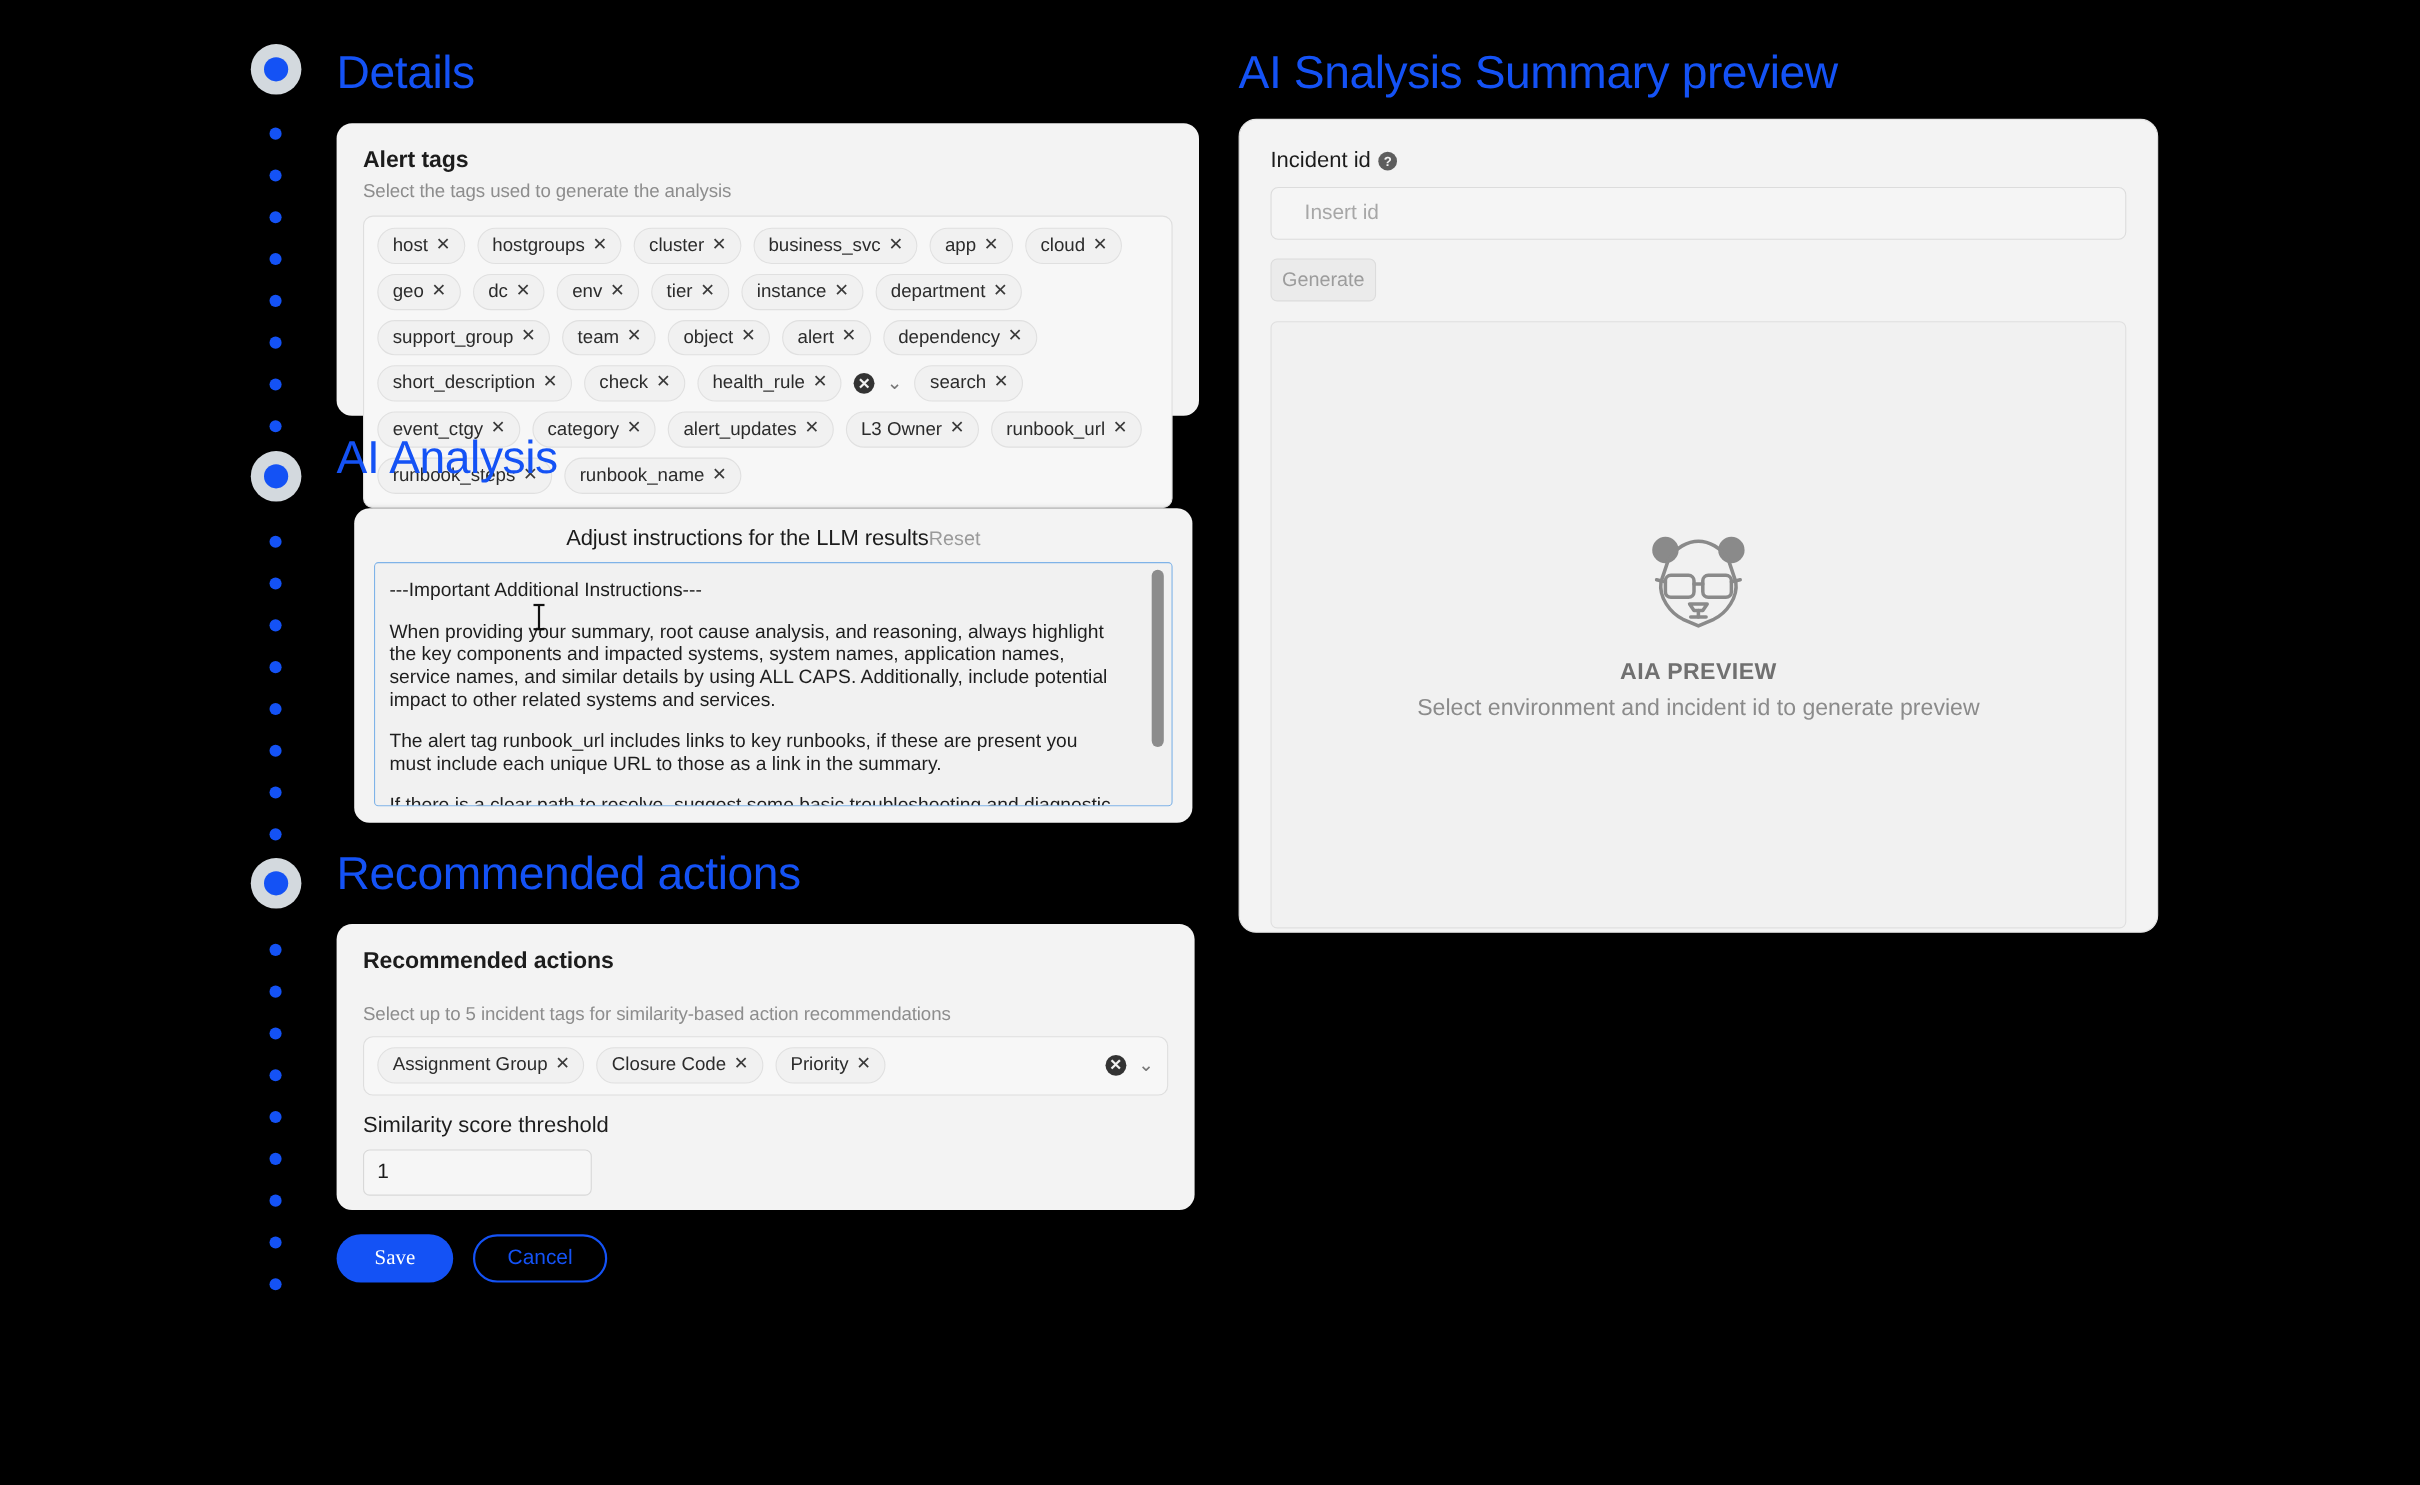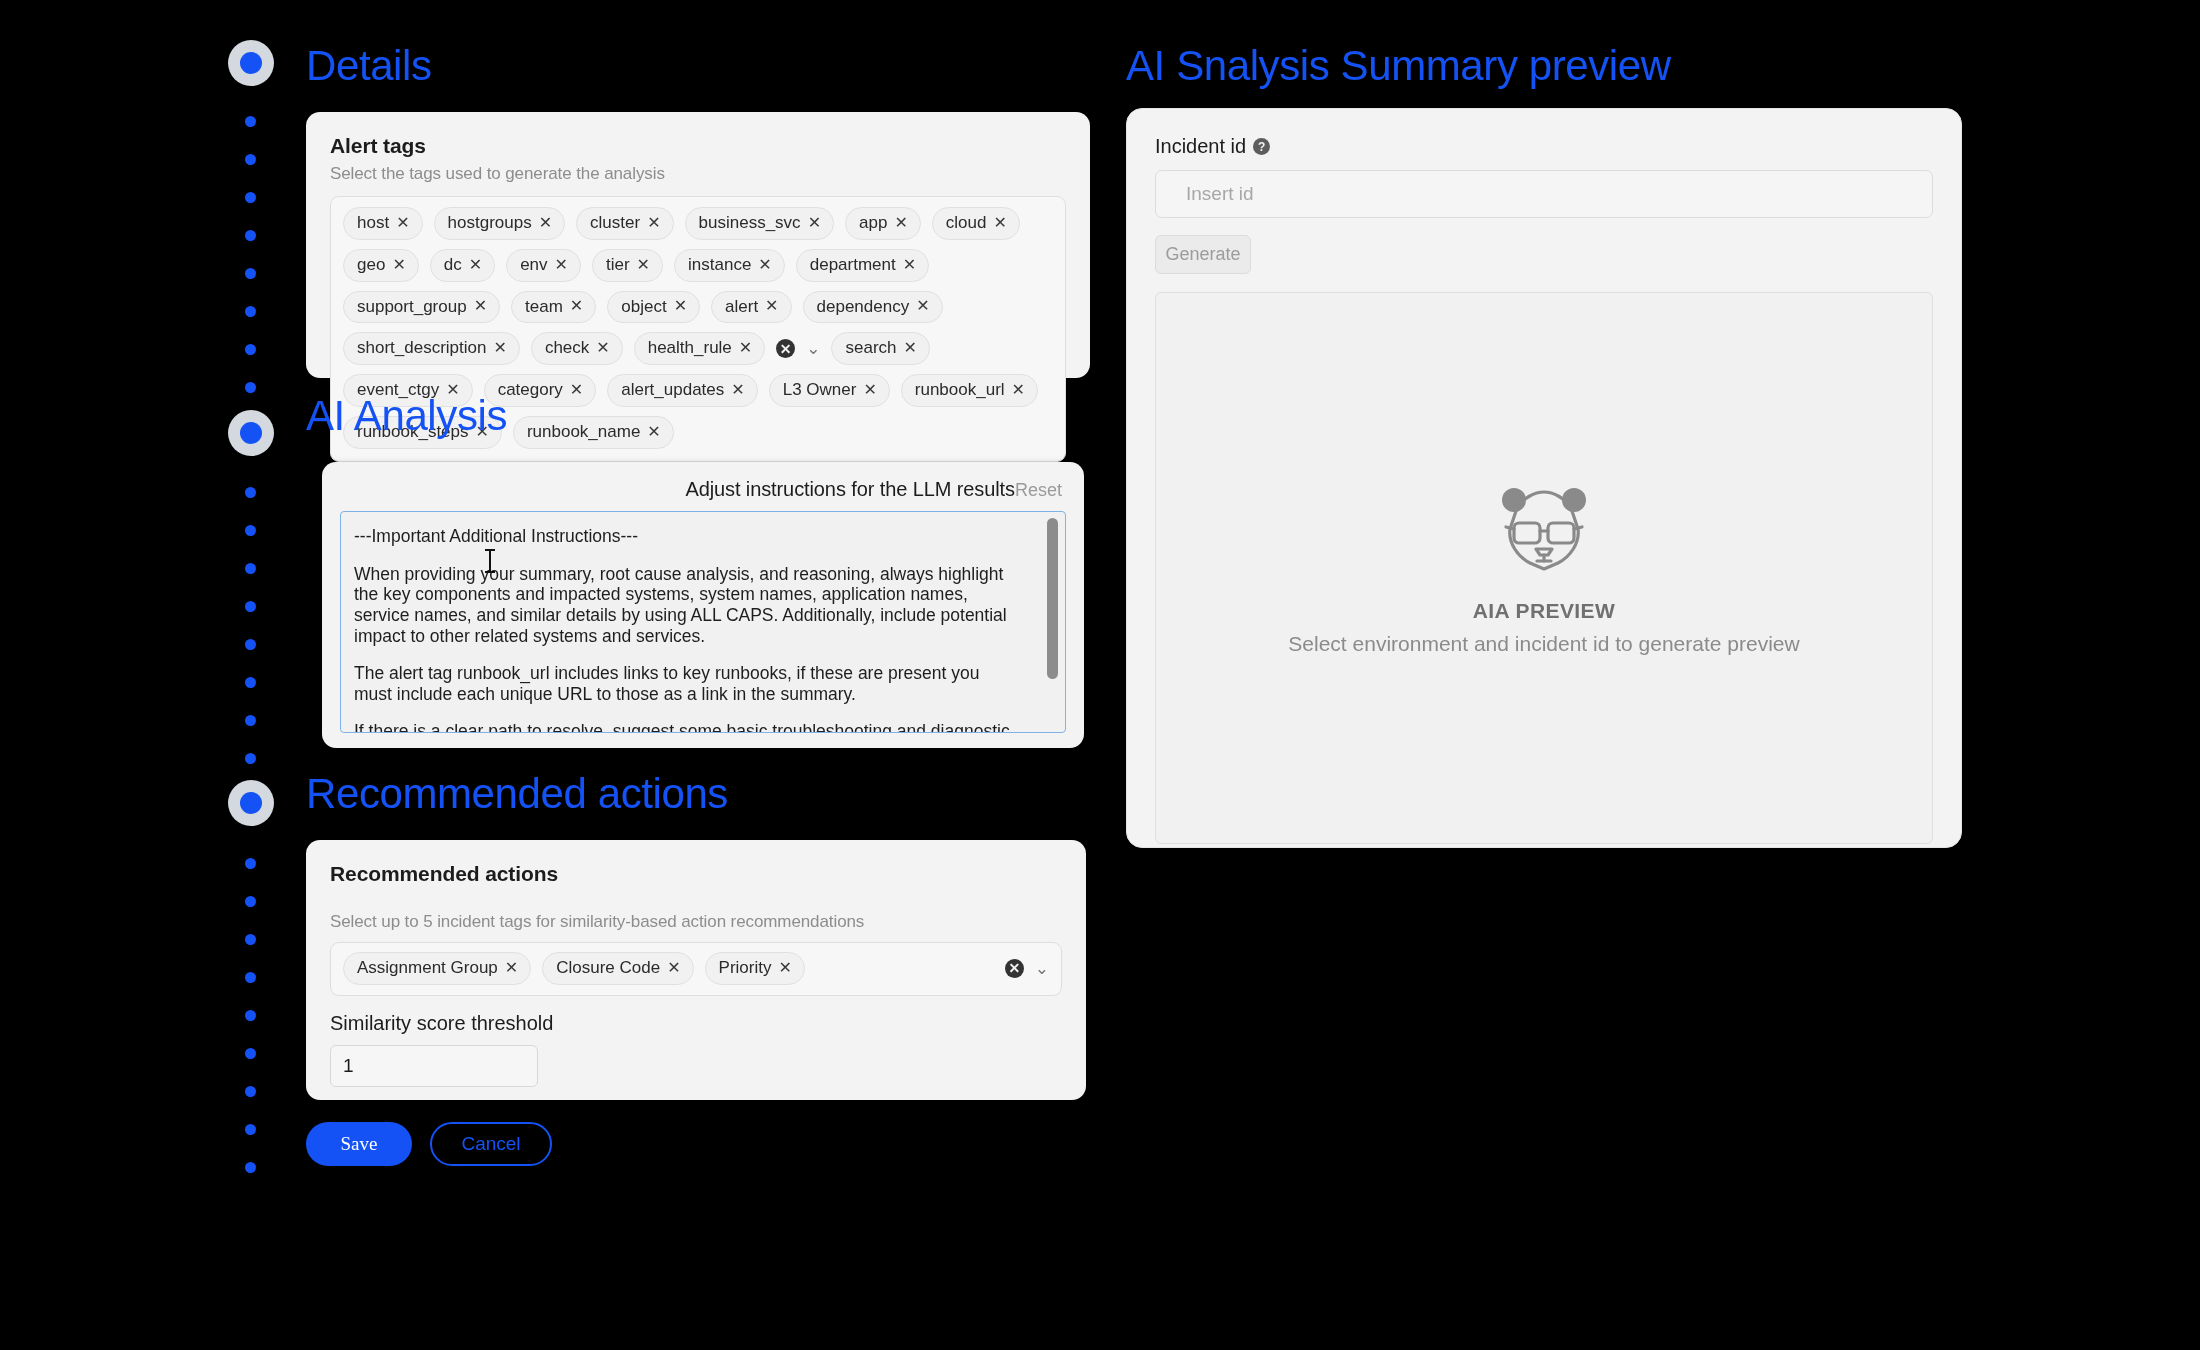--- a/index.html
+++ b/index.html
@@ -76,21 +76,21 @@
   .clear-btn {
     width: 19px; height: 19px; border-radius: 50%;
     background: #333333; color: #f2f2f2;
     display: inline-flex; align-items: center; justify-content: center;
     font-size: 14px; line-height: 1; font-weight: 700;
   }
   .chev { color: #777; font-size: 17px; line-height: 1; }
 
   
   .llm-head {
-    display: flex; justify-content: flex-end; align-items: baseline;
+    display: flex; justify-content: center; align-items: baseline;
   }
   .llm-head .label { font-size: 20px; color: #1c1c1c; font-weight: 400; letter-spacing:-0.1px;}
   .llm-head .reset { font-size: 18px; color: #9a9a9a; }
   .ta-wrap {
     position: relative;
     background: #f1f1f1;
     border: 1.5px solid #7fb3e8;
     border-radius: 4px;
     overflow: hidden;
   }

